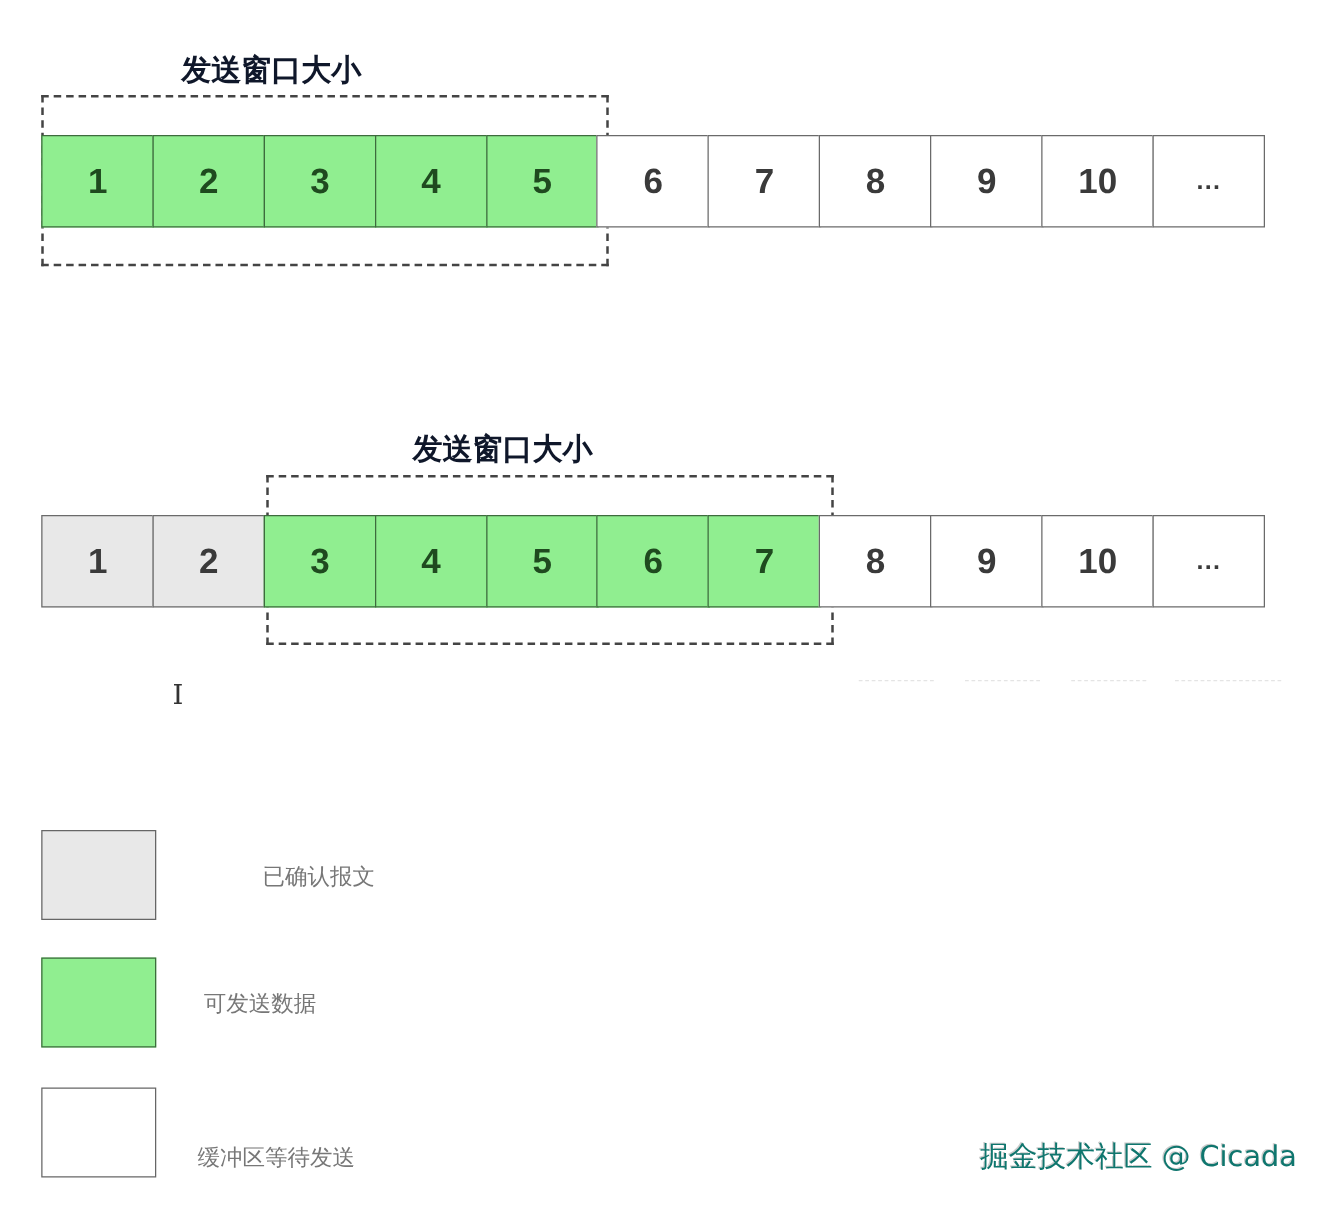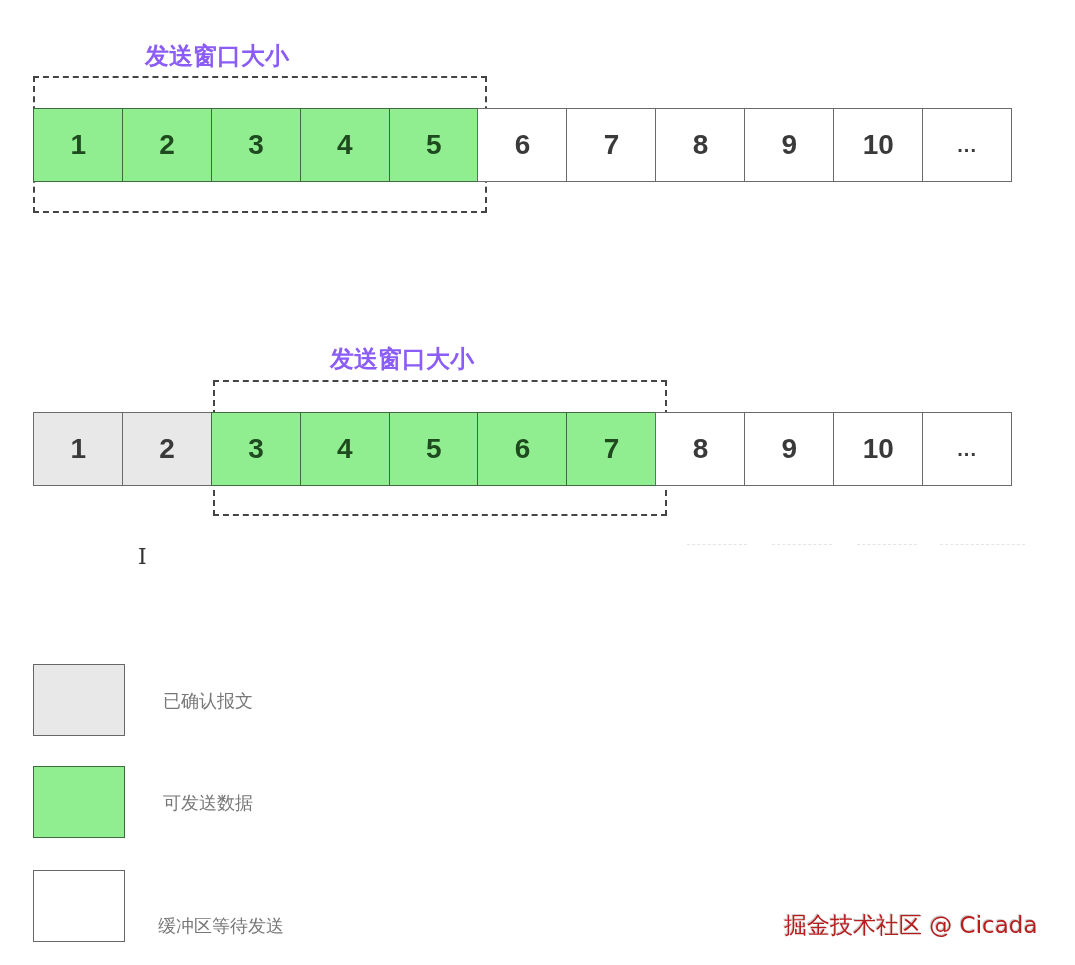--- a/index.html
+++ b/index.html
@@ -9,26 +9,26 @@
     .cell { width:90.4px; height:74px; box-sizing:border-box; border:1.5px solid #6a6a6a;
             margin-left:-1.5px; display:flex; align-items:center; justify-content:center;
             font-family:"Liberation Sans", sans-serif; font-weight:bold; font-size:28px; color:#3a3a3a; }
     .cell:first-child { margin-left:0; }
     .cell.green { background:#90ee90; color:#1f4a1f; border-color:#3d6b3d; }
     .cell.gray { background:#e8e8e8; color:#3a3a3a; }
     .cell.white { background:#ffffff; }
     .cell .dots { font-size:20px; letter-spacing:1px; }
     .window { position:absolute; box-sizing:border-box; border:2.5px dashed #444; }
     .wlabel { position:absolute; font-family:"DejaVu Sans", sans-serif; font-weight:bold;
-              font-size:24px; color:#8b5cf6; }
+              font-size:24px; color:#0f172a; }
     .faint { position:absolute; top:544px; height:0; border-top:1.5px dashed #e4e4e4; }
     .legend-box { position:absolute; left:33px; width:92px; height:72px; box-sizing:border-box;
                   border:1.5px solid #666; }
     .legend-label { position:absolute; left:163px; font-size:18px; color:#777; }
-    .watermark { position:absolute; left:784px; top:910px; font-size:23px; color:#b91c1c;
+    .watermark { position:absolute; left:784px; top:910px; font-size:23px; color:#0f766e;
                  text-shadow:1px 1px 0 #fff, -1px -1px 0 #ccc; }
     .cursor { position:absolute; left:138px; top:544px; font-family:"DejaVu Serif", serif;
               font-size:22px; color:#333; }
   </style>
 </head>
 <body>
 
 <div class="wlabel" style="left:145px; top:40px;">发送窗口大小</div>
 <div class="window" style="left:33px; top:76px; width:454px; height:137px;"></div>
 <div class="row" style="top:108px;">
@@ -66,21 +66,21 @@
 </div>
 
 <div class="faint" style="left:687px; width:60px;"></div>
 <div class="faint" style="left:772px; width:60px;"></div>
 <div class="faint" style="left:857px; width:60px;"></div>
 <div class="faint" style="left:940px; width:85px;"></div>
 
 <div class="cursor">I</div>
 
 <div class="legend-box" style="top:664px; background:#e8e8e8;"></div>
-<div class="legend-label" style="top:689px;">已确认报文</div>
+<div class="legend-label" style="top:689px;margin-left:47px;">已确认报文</div>
 
 <div class="legend-box" style="top:766px; background:#90ee90; border-color:#3d6b3d;"></div>
 <div class="legend-label" style="top:791px;font-family:Liberation Mono, monospace;">可发送数据</div>
 
 <div class="legend-box" style="top:870px; background:#ffffff;"></div>
 <div class="legend-label" style="top:896px; left:158px;margin-top:18px;">缓冲区等待发送</div>
 
 <div class="watermark">掘金技术社区 @ Cicada</div>
 
 </body></html>

